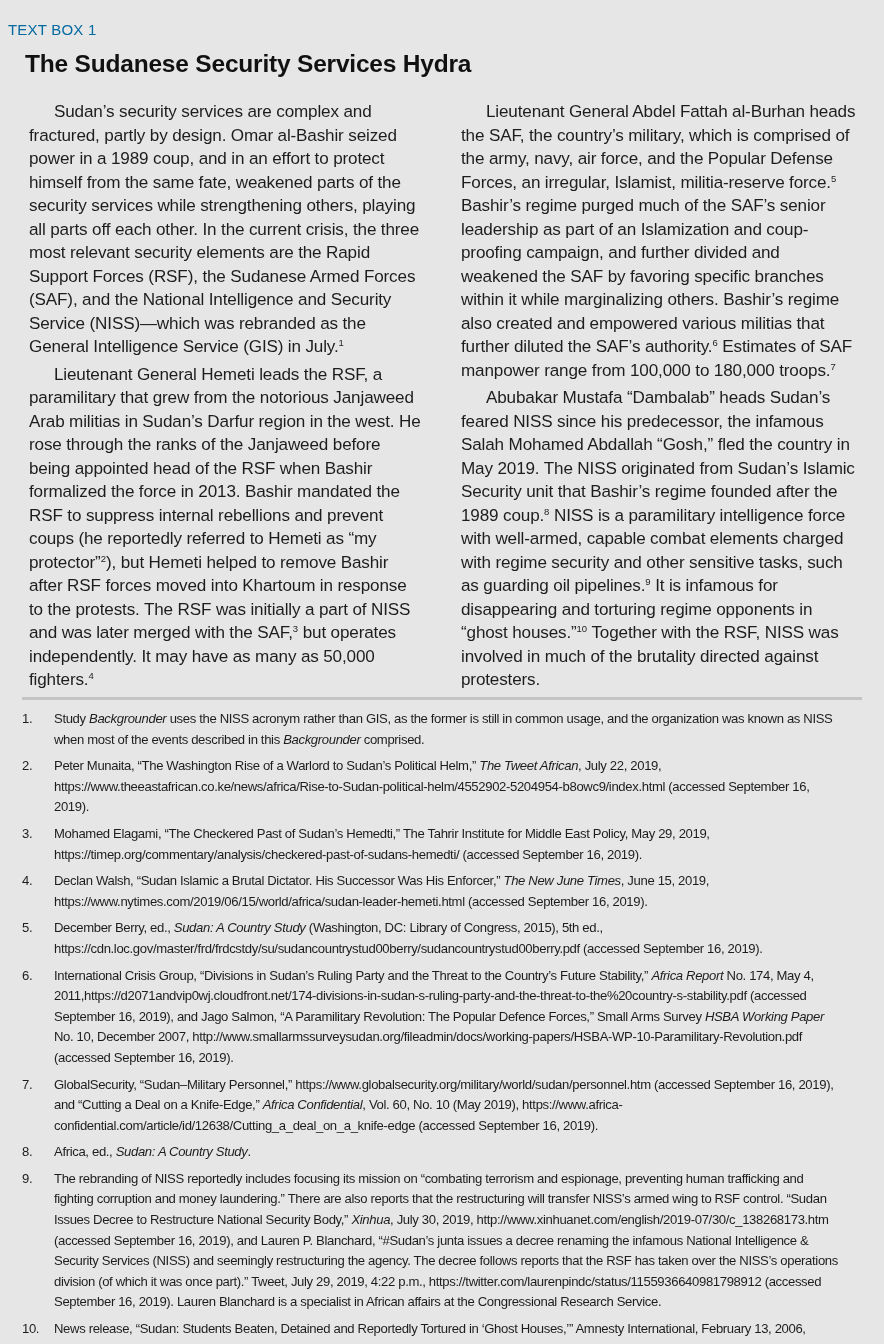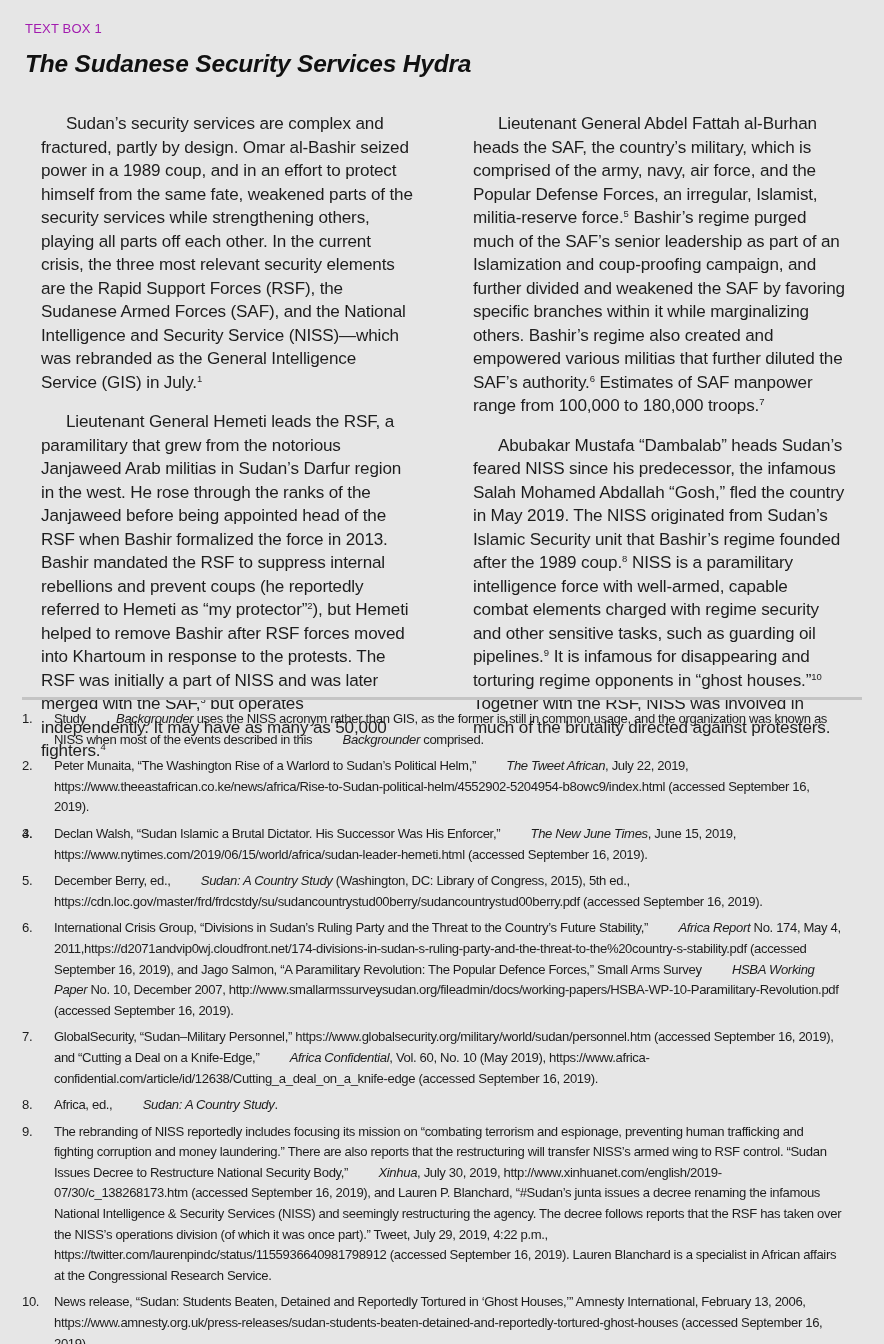--- a/index.html
+++ b/index.html
@@ -17,38 +17,37 @@
     }
     .page {
       position: absolute;
       left: 0; top: 0;
       width: 884px;
       height: 1344px;
       background: #e6e6e6;
     }
     .eyebrow {
       position: absolute;
-      left: 25px;
+      left: 8px;
       top: 21px;
-      font-size: 13px;
+      font-size: 15px;
       letter-spacing: 0.2px;
-      color: #a21caf;
+      color: #0369a1;
       text-transform: uppercase;
     }
     .title {
       position: absolute;
       left: 25px;
       top: 50px;
       margin: 0;
       font-size: 24.5px;
       font-weight: bold;
       letter-spacing: -0.2px;
       color: #111;
       white-space: nowrap;
-      font-style: italic;
     }
     .columns {
       position: absolute;
       top: 96px;
       left: 25px;
       width: 836px;
       display: flex;
       justify-content: space-between;
     }
     .col {
@@ -57,21 +56,21 @@
       line-height: 23.5px;
       color: #1d1d1d;
       text-align: left;
       letter-spacing: -0.15px;
     }
     .col.right {
       width: 405px;
       margin-left: 28px;
     }
     .col p {
-      margin: 16px;
+      margin: 4px;
       text-indent: 25px;
     }
     sup.fn {
       font-size: 9.5px;
       line-height: 0;
       vertical-align: 6px;
       letter-spacing: 0;
     }
     .divider {
       position: absolute;
@@ -100,21 +99,20 @@
       padding-right: 38px;
       margin-bottom: 6px;
     }
     .footnotes .num {
       position: absolute;
       left: 22px;
       top: 0;
     }
     .footnotes em {
       font-style: italic;
-      margin-left: 27px;
     }
   </style>
 </head>
 <body>
 
 <div class="page">
   <div class="eyebrow">TEXT BOX 1</div>
   <h1 class="title">The Sudanese Security Services Hydra</h1>
 
   <div class="columns">
@@ -126,21 +124,21 @@
       <p><span>Lieutenant General Abdel Fattah al-Burhan heads the SAF, the country’s military, which is comprised of the army, navy, air force, and the Popular Defense Forces, an irregular, Islamist, militia-reserve force.</span><sup class="fn">5</sup><span> Bashir’s regime purged much of the SAF’s senior leadership as part of an Islamization and coup-proofing campaign, and further divided and weakened the SAF by favoring specific branches within it while marginalizing others. Bashir’s regime also created and empowered various militias that further diluted the SAF’s authority.</span><sup class="fn">6</sup><span> Estimates of SAF manpower range from 100,000 to 180,000 troops.</span><sup class="fn">7</sup></p>
       <p><span>Abubakar Mustafa “Dambalab” heads Sudan’s feared NISS since his predecessor, the infamous Salah Mohamed Abdallah “Gosh,” fled the country in May 2019. The NISS originated from Sudan’s Islamic Security unit that Bashir’s regime founded after the 1989 coup.</span><sup class="fn">8</sup><span> NISS is a paramilitary intelligence force with well-armed, capable combat elements charged with regime security and other sensitive tasks, such as guarding oil pipelines.</span><sup class="fn">9</sup><span> It is infamous for disappearing and torturing regime opponents in “ghost houses.”</span><sup class="fn">10</sup><span> Together with the RSF, NISS was involved in much of the brutality directed against protesters.</span></p>
     </div>
   </div>
 
   <div class="divider"></div>
 
   <ol class="footnotes">
     <li><span class="num">1.</span><span>Study </span><em>Backgrounder</em><span> uses the NISS acronym rather than GIS, as the former is still in common usage, and the organization was known as NISS when most of the events described in this </span><em>Backgrounder</em><span> comprised.</span></li>
     <li><span class="num">2.</span><span>Peter Munaita, “The Washington Rise of a Warlord to Sudan’s Political Helm,” </span><em>The Tweet African</em><span>, July 22, 2019, https://www.theeastafrican.co.ke/news/africa/Rise-to-Sudan-political-helm/4552902-5204954-b8owc9/index.html (accessed September 16, 2019).</span></li>
-    <li><span class="num">3.</span></li>
+    <li><span class="num">3.</span><span>Mohamed Elagami, “The Checkered Past of Sudan’s Hemedti,” The Tahrir Institute for Middle East Policy, May 29, 2019, https://timep.org/commentary/analysis/checkered-past-of-sudans-hemedti/ (accessed September 16, 2019).</span></li>
     <li><span class="num">4.</span><span>Declan Walsh, “Sudan Islamic a Brutal Dictator. His Successor Was His Enforcer,” </span><em>The New June Times</em><span>, June 15, 2019, https://www.nytimes.com/2019/06/15/world/africa/sudan-leader-hemeti.html (accessed September 16, 2019).</span></li>
     <li><span class="num">5.</span><span>December Berry, ed., </span><em>Sudan: A Country Study</em><span> (Washington, DC: Library of Congress, 2015), 5th ed., https://cdn.loc.gov/master/frd/frdcstdy/su/sudancountrystud00berry/sudancountrystud00berry.pdf (accessed September 16, 2019).</span></li>
     <li><span class="num">6.</span><span>International Crisis Group, “Divisions in Sudan’s Ruling Party and the Threat to the Country’s Future Stability,” </span><em>Africa Report</em><span> No. 174, May 4, 2011,https://d2071andvip0wj.cloudfront.net/174-divisions-in-sudan-s-ruling-party-and-the-threat-to-the%20country-s-stability.pdf (accessed September 16, 2019), and Jago Salmon, “A Paramilitary Revolution: The Popular Defence Forces,” Small Arms Survey </span><em>HSBA Working Paper</em><span> No. 10, December 2007, http://www.smallarmssurveysudan.org/fileadmin/docs/working-papers/HSBA-WP-10-Paramilitary-Revolution.pdf (accessed September 16, 2019).</span></li>
     <li><span class="num">7.</span><span>GlobalSecurity, “Sudan–Military Personnel,” https://www.globalsecurity.org/military/world/sudan/personnel.htm (accessed September 16, 2019), and “Cutting a Deal on a Knife-Edge,” </span><em>Africa Confidential</em><span>, Vol. 60, No. 10 (May 2019), https://www.africa-confidential.com/article/id/12638/Cutting_a_deal_on_a_knife-edge (accessed September 16, 2019).</span></li>
     <li><span class="num">8.</span><span>Africa, ed., </span><em>Sudan: A Country Study</em><span>.</span></li>
     <li><span class="num">9.</span><span>The rebranding of NISS reportedly includes focusing its mission on “combating terrorism and espionage, preventing human trafficking and fighting corruption and money laundering.” There are also reports that the restructuring will transfer NISS’s armed wing to RSF control. “Sudan Issues Decree to Restructure National Security Body,” </span><em>Xinhua</em><span>, July 30, 2019, http://www.xinhuanet.com/english/2019-07/30/c_138268173.htm (accessed September 16, 2019), and Lauren P. Blanchard, “#Sudan’s junta issues a decree renaming the infamous National Intelligence &amp; Security Services (NISS) and seemingly restructuring the agency. The decree follows reports that the RSF has taken over the NISS’s operations division (of which it was once part).” Tweet, July 29, 2019, 4:22 p.m., https://twitter.com/laurenpindc/status/1155936640981798912 (accessed September 16, 2019). Lauren Blanchard is a specialist in African affairs at the Congressional Research Service.</span></li>
     <li><span class="num">10.</span><span>News release, “Sudan: Students Beaten, Detained and Reportedly Tortured in ‘Ghost Houses,’” Amnesty International, February 13, 2006, https://www.amnesty.org.uk/press-releases/sudan-students-beaten-detained-and-reportedly-tortured-ghost-houses (accessed September 16, 2019).</span></li>
   </ol>
 </div>
 

